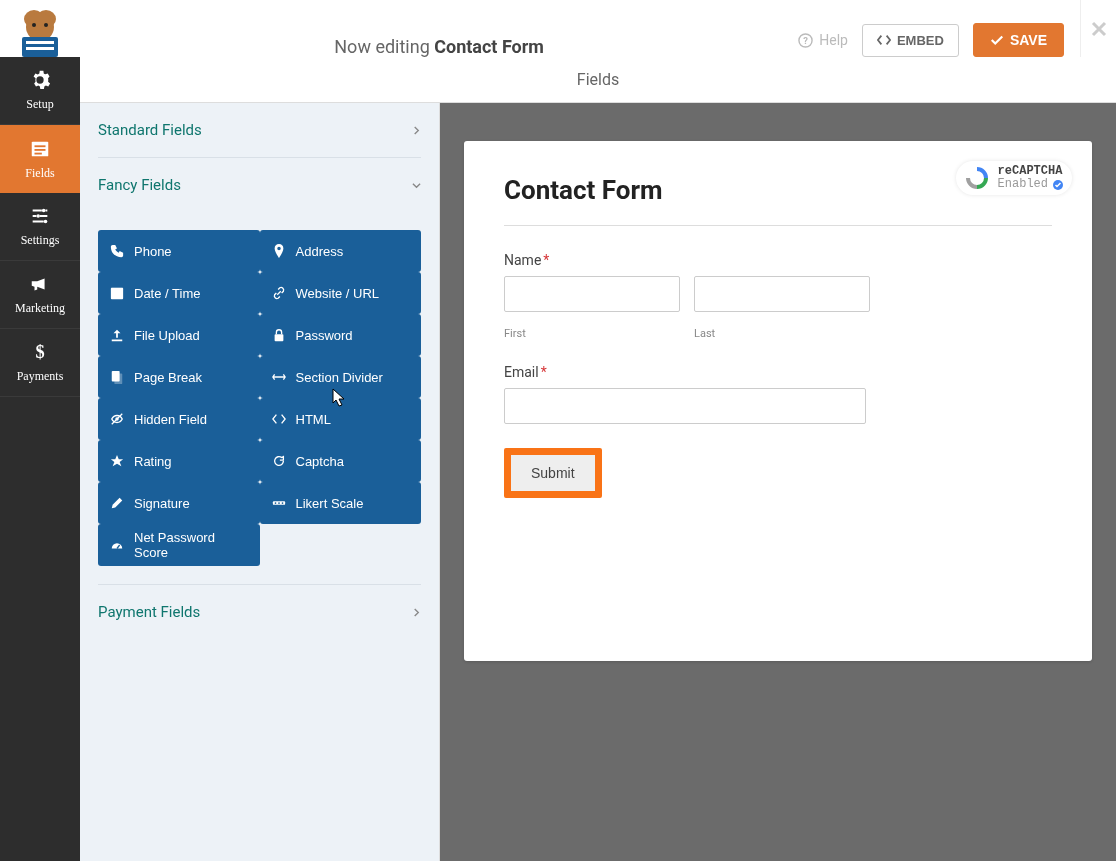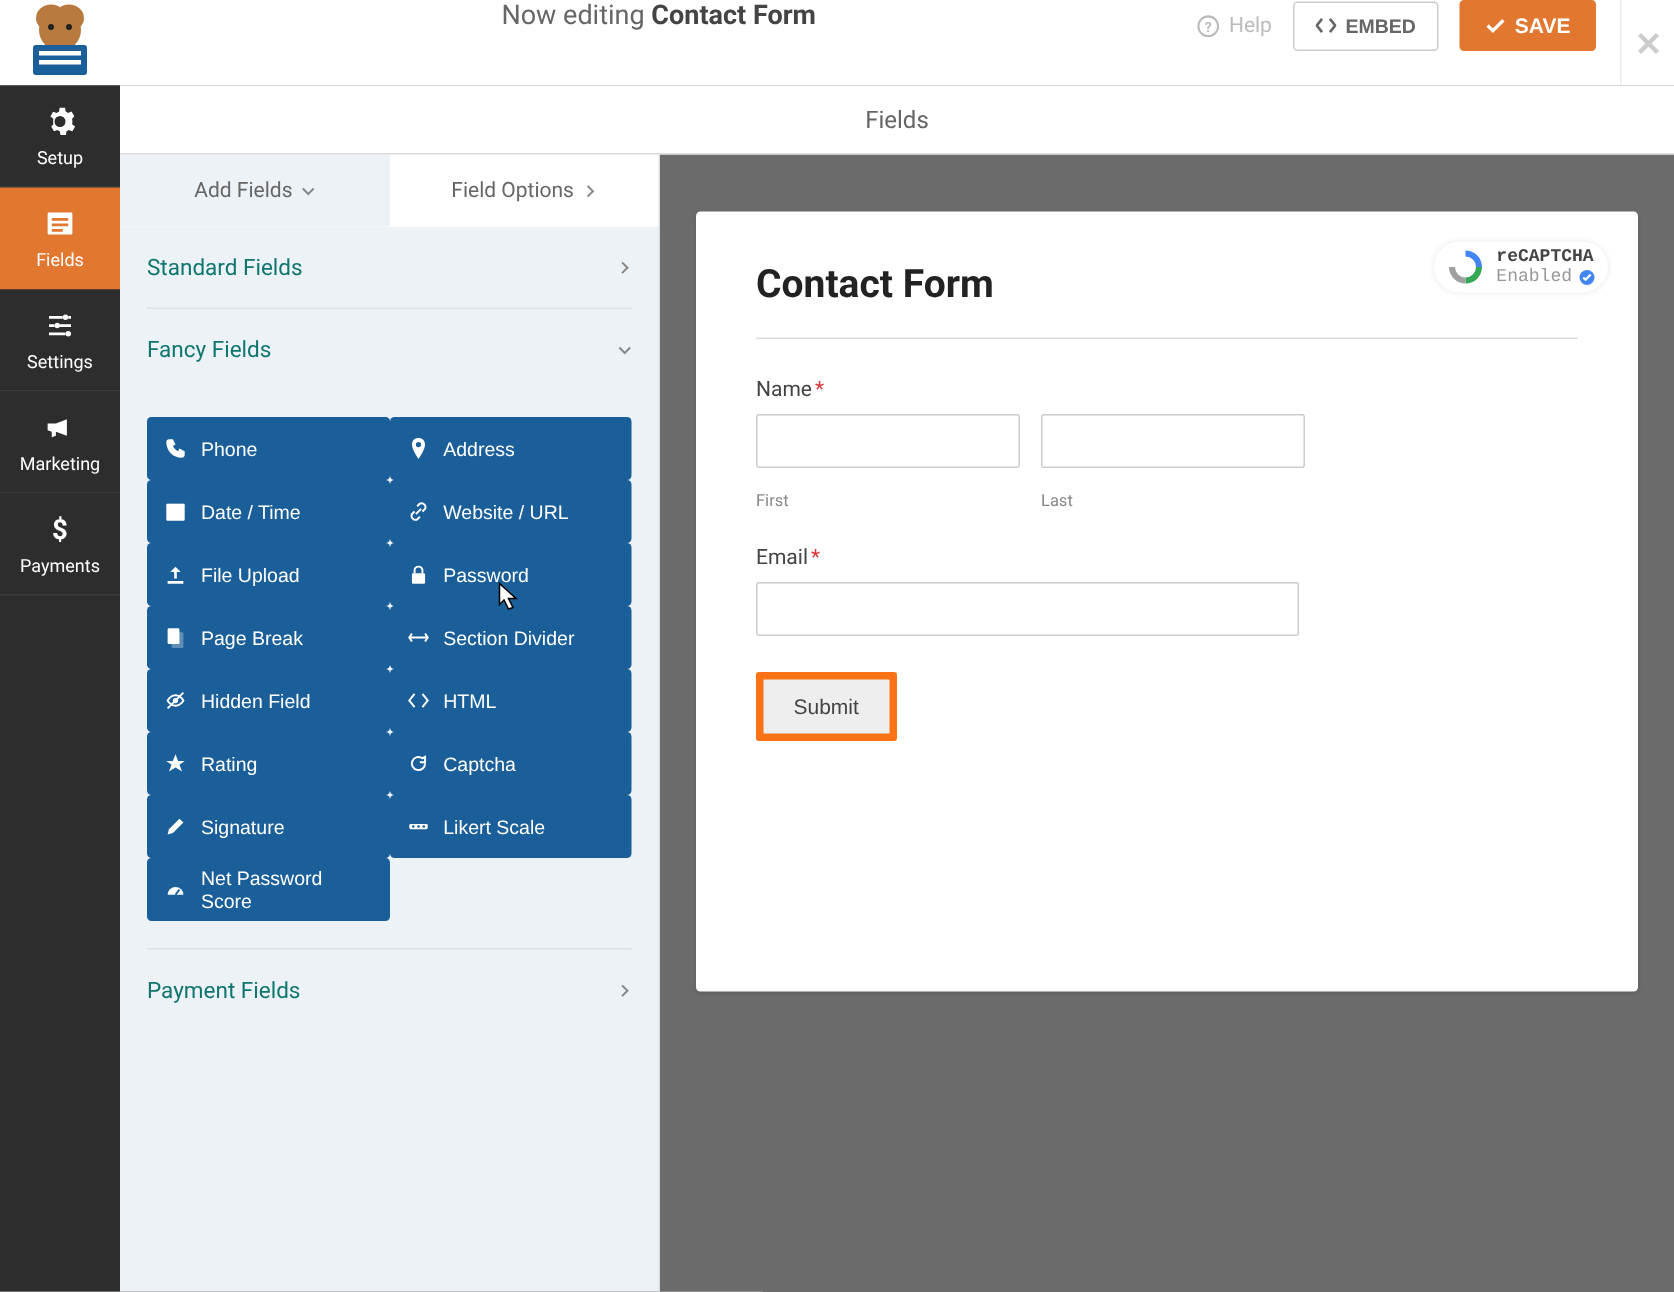--- a/index.html
+++ b/index.html
@@ -1,31 +1,31 @@
 <!DOCTYPE html>
 <html><head>
 <meta charset="utf-8">
 <style>
 * { margin: 0; padding: 0; box-sizing: border-box; }
 body { font-family: -apple-system, BlinkMacSystemFont, "Segoe UI", Roboto, Arial, sans-serif; font-size: 14px; color: #444; background: #fff; width: 1116px; height: 861px; overflow: hidden; }
 
 
-.topbar { height: 58px; display: flex; align-items: flex-start; border-bottom: 1px solid #e5e5e5; }
+.topbar { height: 58px; display: flex; align-items: flex-end; border-bottom: 1px solid #e5e5e5; }
 .logo-wrap { width: 80px; display: flex; align-items: center; justify-content: center; }
 .logo-svg { width: 56px; height: 50px; }
 .editing-title { flex: 1; text-align: center; font-size: 18px; color: #666; font-weight: 400; }
 .editing-title b { font-weight: 700; color: #444; }
 .topbar-right { display: flex; align-items: center; gap: 14px; padding-right: 16px; }
 .help-link { color: #bbb; display: flex; align-items: center; gap: 6px; font-size: 14px; }
 .btn-embed { background: #fff; border: 1px solid #ccc; color: #666; padding: 8px 14px; font-size: 13px; font-weight: 600; border-radius: 3px; display: inline-flex; align-items: center; gap: 6px; cursor: pointer; }
 .btn-save { background: #e27730; border: 1px solid #e27730; color: #fff; padding: 8px 16px; font-size: 14px; font-weight: 600; border-radius: 3px; display: inline-flex; align-items: center; gap: 6px; cursor: pointer; }
 .close-x { width: 36px; height: 57px; display: flex; align-items: center; justify-content: center; color: #ccc; border-left: 1px solid #eee; cursor: pointer; font-size: 18px; }
 
 
-.leftnav { position: absolute; left: 0; top: 57px; bottom: 0; width: 80px; background: #2d2d2d; color: #fff; }
+.leftnav { position: absolute; left: 0; top: 57px; bottom: 0; width: 80px; background: #2d2d2d; color: #fff; font-family: Liberation Serif, serif; }
 .nav-item { display: flex; flex-direction: column; align-items: center; justify-content: center; height: 68px; color: #fff; font-size: 12px; gap: 6px; cursor: pointer; }
 .nav-item.active { background: #e27730; }
 .nav-item:not(.active) { background: #2d2d2d; border-bottom: 1px solid #3a3a3a; }
 .nav-icon { width: 22px; height: 22px; fill: currentColor; }
 
 
 .main { position: absolute; left: 80px; right: 0; top: 57px; bottom: 0; background: #6b6b6b; }
 .fields-header { height: 46px; background: #fff; text-align: center; line-height: 46px; font-size: 16px; color: #666; border-bottom: 1px solid #ddd; }
 
 
@@ -56,21 +56,21 @@
 .recaptcha-text .s { color: #999; display: flex; align-items: center; gap: 4px; }
 .hr { border: none; border-top: 1px solid #ddd; margin: 0 0 26px 0; }
 .field { margin-bottom: 24px; }
 .field-label { font-size: 14px; color: #444; margin-bottom: 8px; display: block; }
 .req { color: #d63638; margin-left: 2px; }
 .row2 { display: flex; gap: 14px; }
 .row2 > div { flex: 0 0 176px; }
 .input { width: 100%; height: 36px; border: 1px solid #ccc; border-radius: 2px; padding: 0 8px; }
 .textarea { width: 100%; height: 90px; border: 1px solid #ccc; border-radius: 2px; padding: 8px; resize: vertical; }
 .sublabel { font-size: 11px; color: #888; margin-top: 15px; }
-.submit-btn { background: #eee; border: 5px solid #f97316; color: #444; padding: 10px 20px; font-size: 14px; border-radius: 2px; cursor: pointer; }
+.submit-btn { background: #eee; border: 7px solid #f97316; color: #444; padding: 10px 20px; font-size: 14px; border-radius: 2px; cursor: pointer; }
 
 
 .cursor { position: absolute; left: 252px; top: 285px; pointer-events: none; }
 .cursor svg { width: 14px; height: 20px; }
 </style>
 </head>
 <body>
 
 <div class="topbar">
   <div class="logo-wrap">
@@ -152,34 +152,20 @@
         <text x="12" y="19" text-anchor="middle" font-size="20" font-weight="bold" fill="currentColor">$</text>
       </svg>
     <span>Payments</span>
   </div>
 </div>
 
 <div class="main">
   <div class="fields-header">Fields</div>
 
   <div class="panel">
-    <div class="panel-tabs">
-      <div class="panel-tab active">
-        <span>Add Fields</span>
-        <svg class="chev" viewBox="0 0 10 10">
-            <path d="M1 3l4 4 4-4" stroke="#888" stroke-width="1.5" fill="none"></path>
-          </svg>
-      </div>
-      <div class="panel-tab inactive">
-        <span>Field Options</span>
-        <svg class="chev" viewBox="0 0 10 10">
-            <path d="M3 1l4 4-4 4" stroke="#888" stroke-width="1.5" fill="none"></path>
-          </svg>
-      </div>
-    </div>
 
     <div class="accordion">
       <div class="accordion-head">
         <span>Standard Fields</span>
         <svg class="chev" viewBox="0 0 10 10">
             <path d="M3 1l4 4-4 4" stroke="#888" stroke-width="1.5" fill="none"></path>
           </svg>
       </div>
 
       <div class="accordion-head" style="border-bottom:none">

